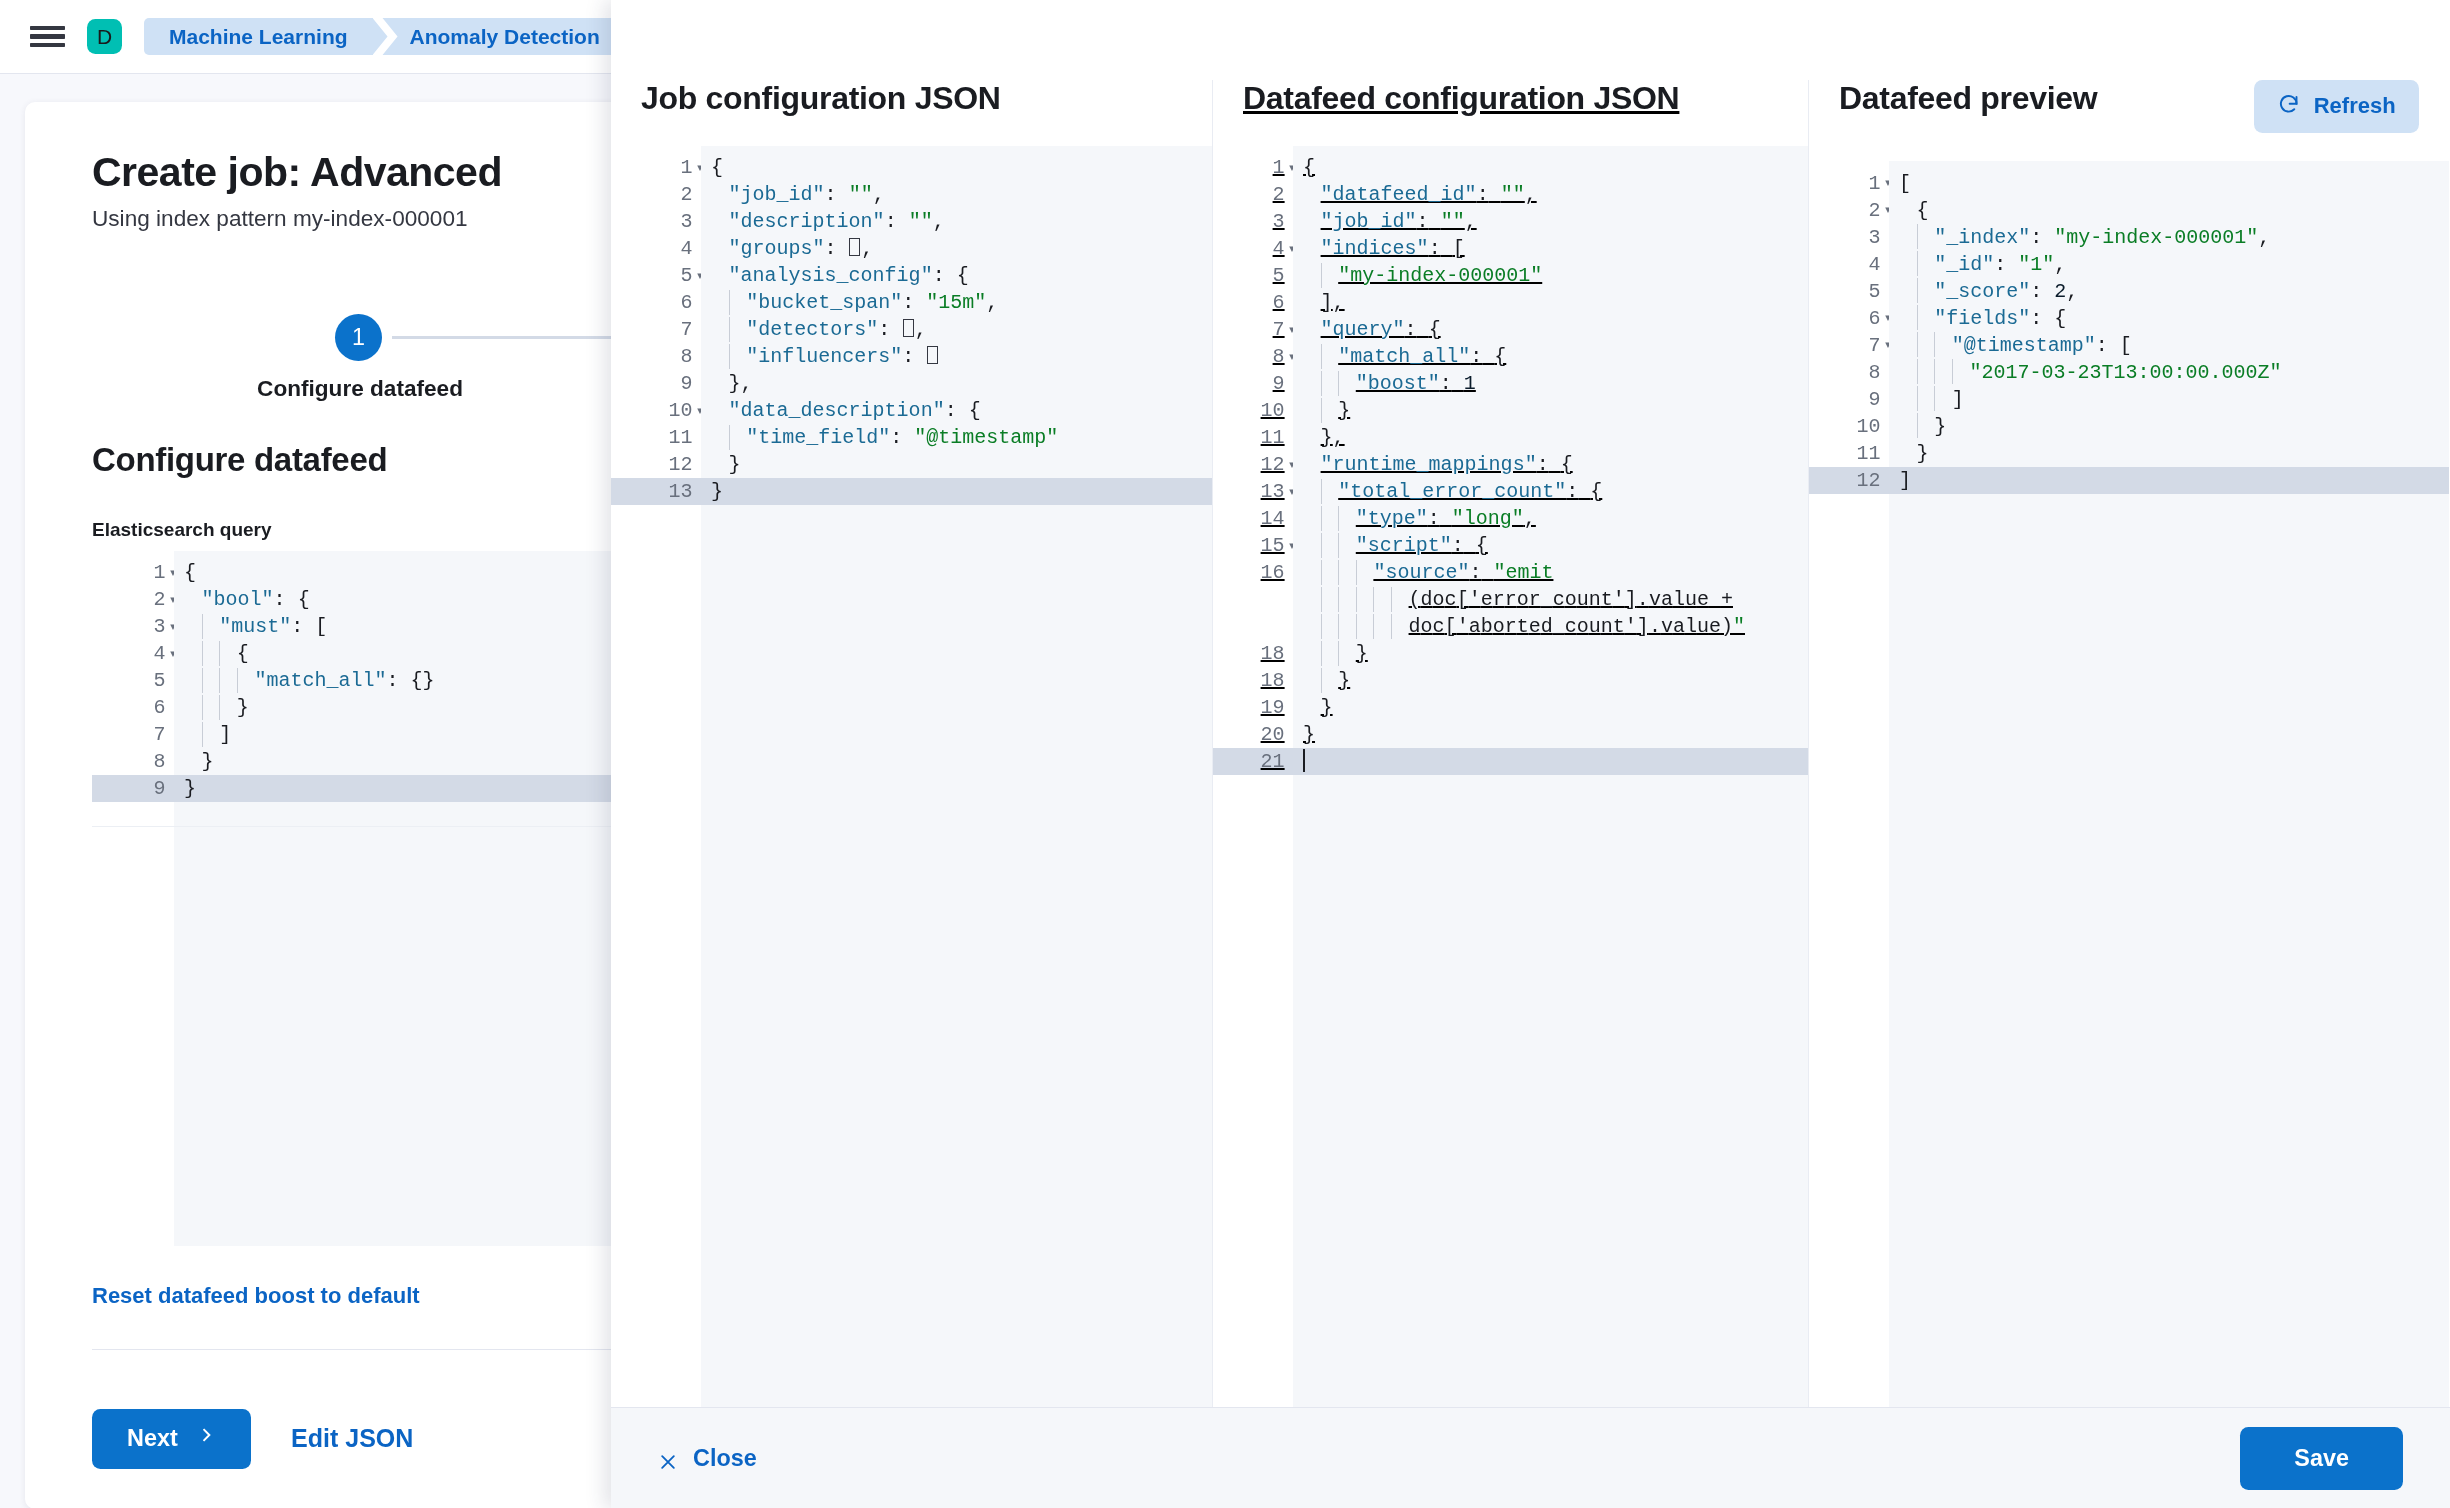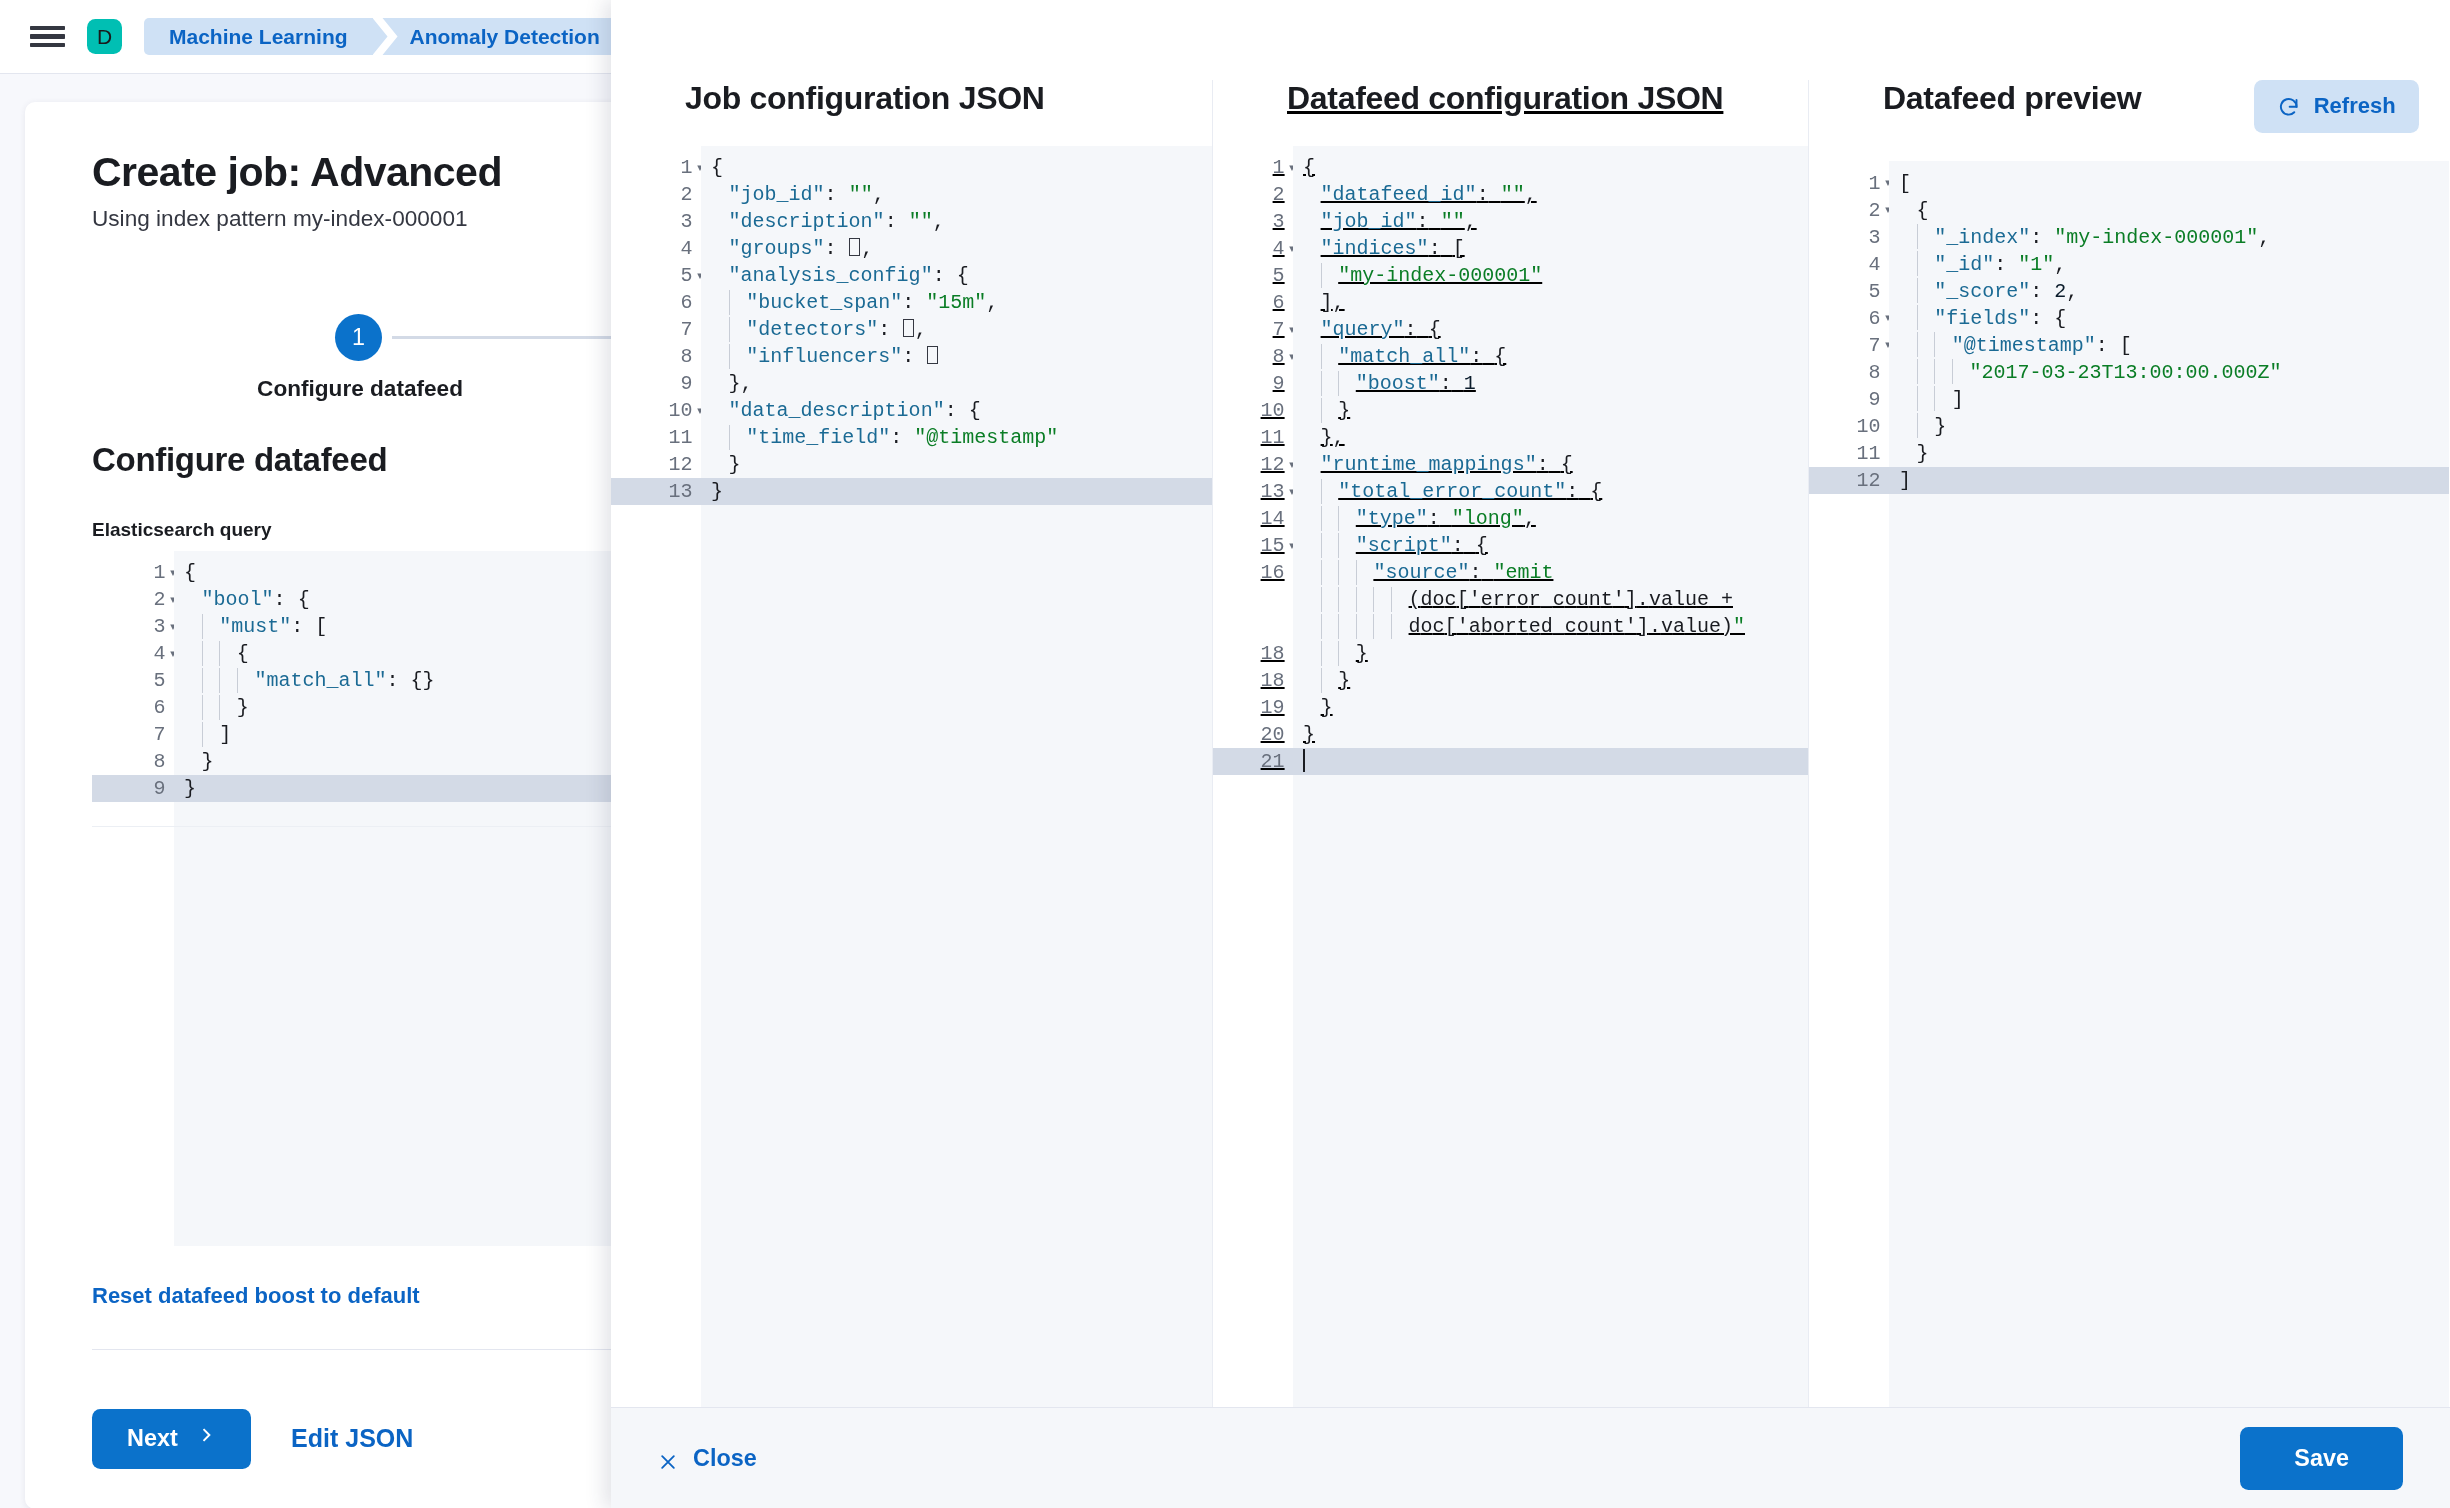--- a/index.html
+++ b/index.html
@@ -115,25 +115,25 @@
     display: flex; flex-direction: column;
   }
   .flyout-body { flex: 1; display: flex; padding: 80px 0 0 0; overflow: hidden; }
   .col { display: flex; flex-direction: column; position: relative; }
   .col + .col { border-left: 0.8px solid #e9ecf3; }
   .col-job { width: 601px; }
   .col-df  { width: 596px; text-decoration: underline; }
   .col-pv  { width: 641px; }
   .col-head { padding: 0 0 28.5px 30px; display: flex; align-items: flex-start;
               justify-content: space-between; padding-right: 30px; }
-  .col-title { font-size: 32px; font-weight: bold; color: #1a1c21; letter-spacing: -0.3px; margin-left: 44px; }
+  .col-title { font-size: 32px; font-weight: bold; color: #1a1c21; letter-spacing: -0.3px; }
   .btn-refresh {
     background: #cfe1f5; color: #0b64c4; border: none; border-radius: 8.4px;
     font-size: 22px; font-weight: bold; padding: 13.4px 23.4px;
-    display: inline-flex; align-items: flex-end; gap: 13.4px; cursor: pointer;
+    display: inline-flex; align-items: flex-start; gap: 13.4px; cursor: pointer;
     font-family: "Liberation Sans", sans-serif;
   }
   .col-editor { flex: 1; overflow: hidden; }
 
   .flyout-foot {
     height: 102px; background: #f5f7fa; border-top: 0.8px solid #e3e6ef;
     display: flex; align-items: center; justify-content: space-between;
     padding: 0 47px; flex: none;
   }
   .close-btn { display: inline-flex; align-items: flex-end; gap: 15px;

